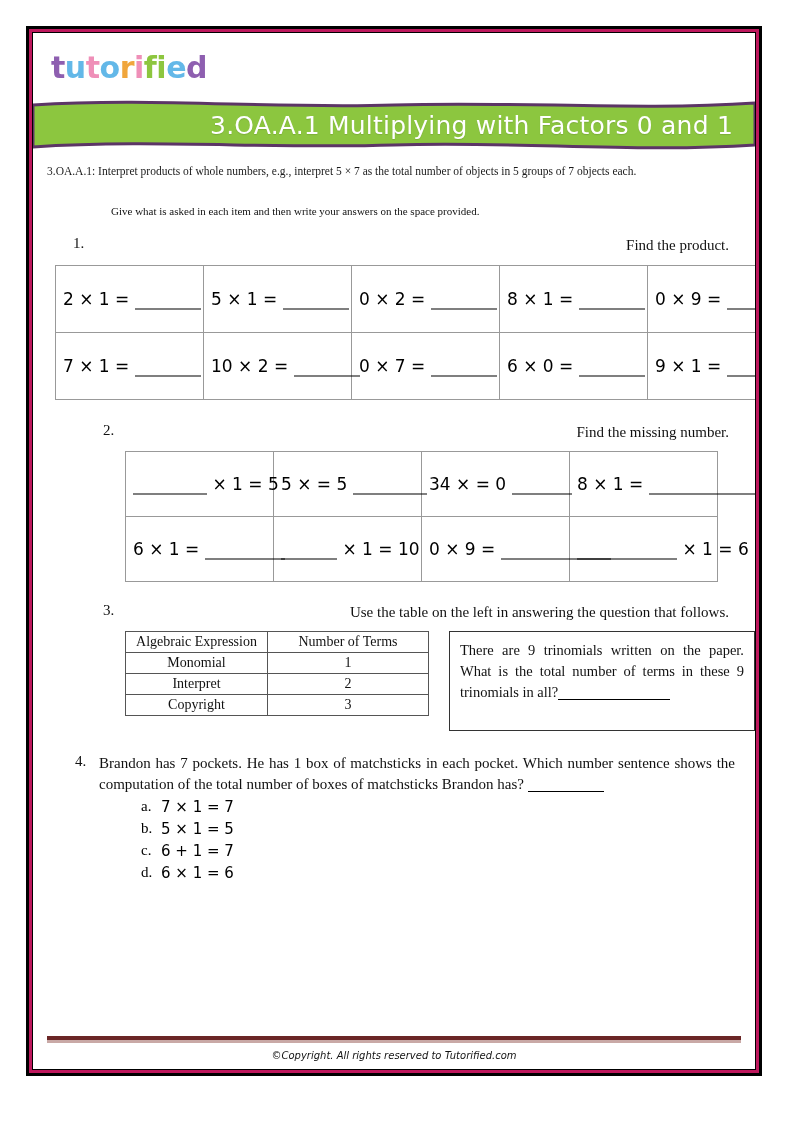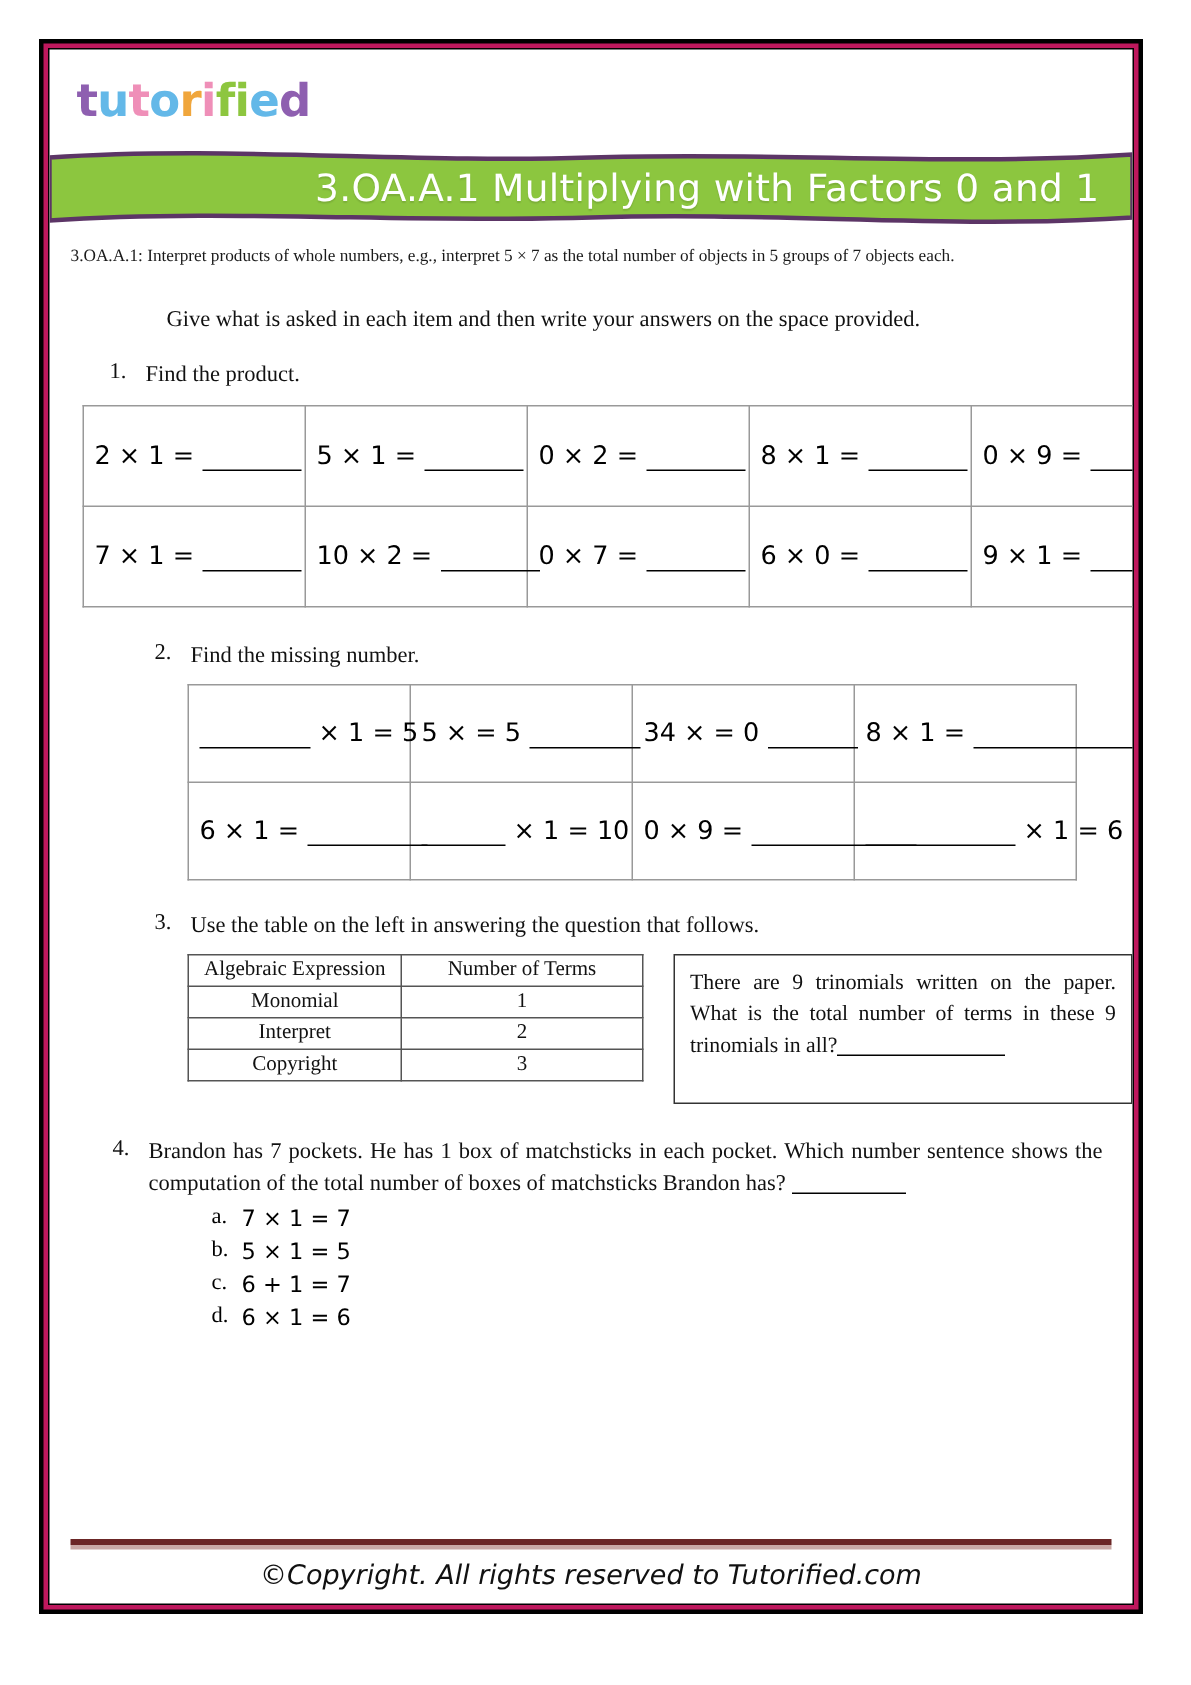--- a/index.html
+++ b/index.html
@@ -60,30 +60,30 @@
     font-size:11.5px;color:#1a1a1a;
     line-height:1.2;
     white-space:nowrap;
   }
 
   
   .content{position:absolute;left:0;top:150px;width:100%;}
 
   .instruction{
     margin:22px 0 0 78px;
-    font-size:15px;color:#111;
+    font-size:11px;color:#111;
   }
 
   .q{
     display:flex;
     margin:18px 0 0 40px;
     font-size:15px;color:#111;
   }
   .q .num{width:24px;flex:none;}
-  .q .txt{flex:1;padding-right:26px;line-height:1.38;}
+  .q .txt{flex:1;padding-right:26px;line-height:1.38;text-align:right;}
 
   .q4{margin-left:42px;}
   .q4 .txt{text-align:justify;padding-right:20px;}
 
   
   .mathtable{
     position:relative;
     margin-top:9px;
     border-collapse:collapse;
     table-layout:fixed;
@@ -179,21 +179,21 @@
   
   .footer{
     position:absolute;left:0;right:0;bottom:8px;
   }
   .rule-dark{height:4px;background:#6b2626;margin:0 14px;}
   .rule-light{height:3px;background:#c9a9a6;margin:0 14px;}
   .copy{
     text-align:center;
     font-family:"DejaVu Sans", sans-serif;
     font-style:italic;
-    font-size:18px;
+    font-size:10px;
     color:#111;
     margin-top:7px;
   }
 </style>
 </head>
 <body>
 
 <div class="page">
   <div class="inner">
 

